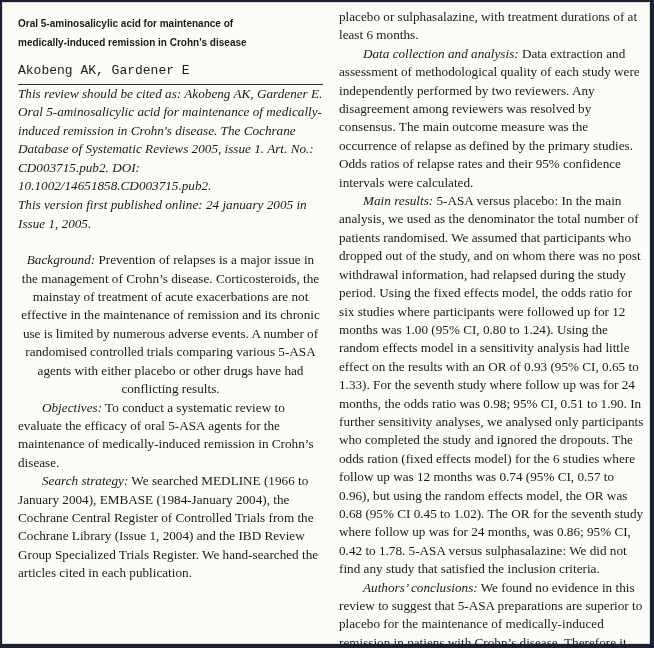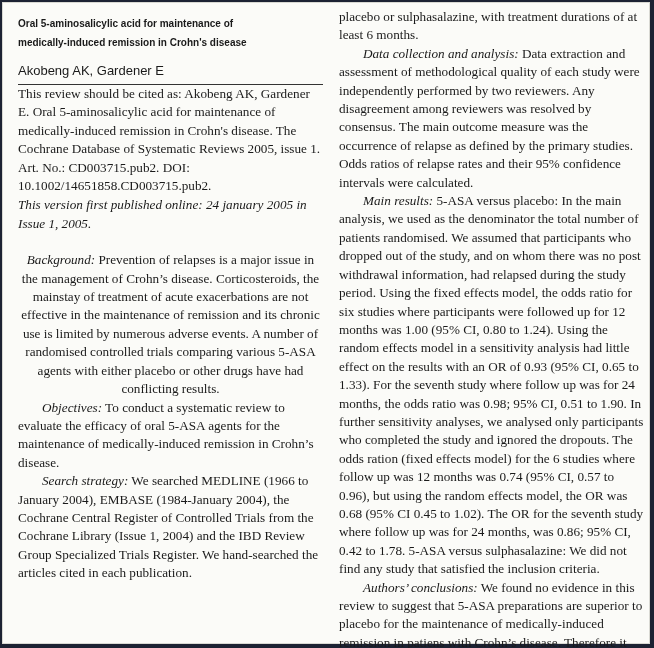--- a/index.html
+++ b/index.html
@@ -20,26 +20,26 @@
     font-size: 13.2px; line-height: 18.4px; color: #1a1a1a;
   }
   .left { left: 15px; width: 305px; top: 12px; }
   .right { left: 336px; width: 306px; top: 5px; }
   .title {
     font-family: "Liberation Sans", "DejaVu Sans", sans-serif;
     font-weight: bold; font-size: 10px; line-height: 18.5px;
     color: #1a1a1a; margin: 0;
   }
   .authors {
-    font-family: Liberation Sans, sans-serif;
+    font-family: Liberation Mono, monospace;
     font-size: 13px; line-height: 18px;
     margin-top: 10px; padding-bottom: 4px;
     border-bottom: 1px solid #333;
   }
-  .cite { margin-top: 4px; }
+  .cite { font-style: italic; margin-top: 4px; }
   .pubinfo { font-style: italic; margin-top: 1px; }
   .para { margin: 0; text-align: left; }
   .para.indent { text-indent: 24px; }
   .first-block { margin-top: 18px; text-align: center; }
   .lbl { font-style: italic; }
 </style>
 </head>
 <body>
 
 <div class="page">

